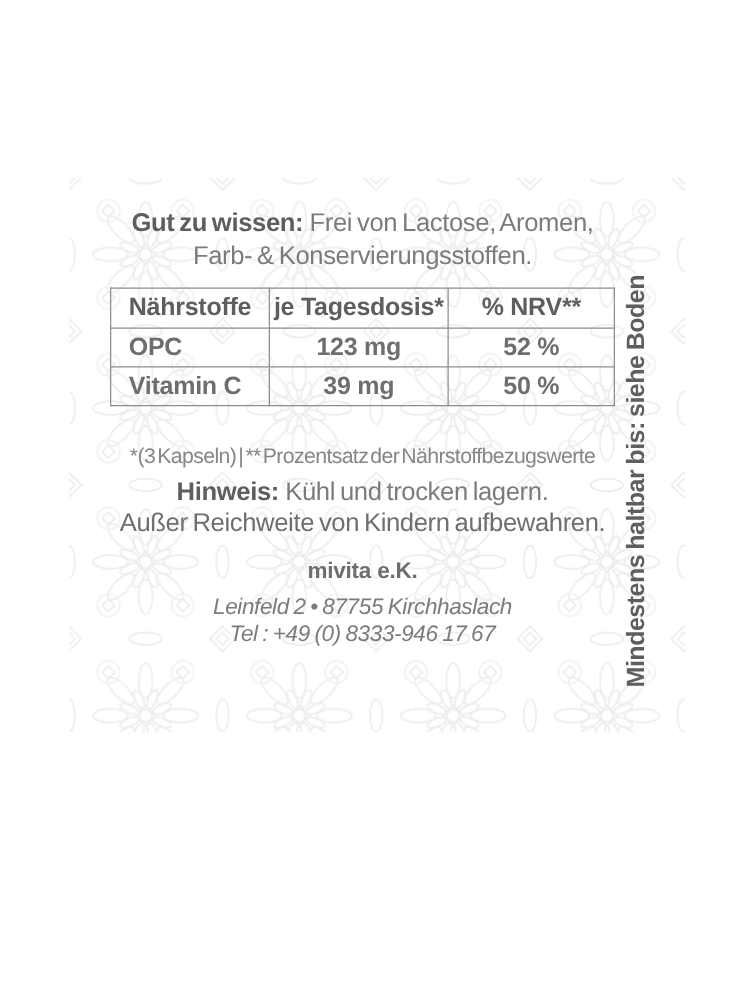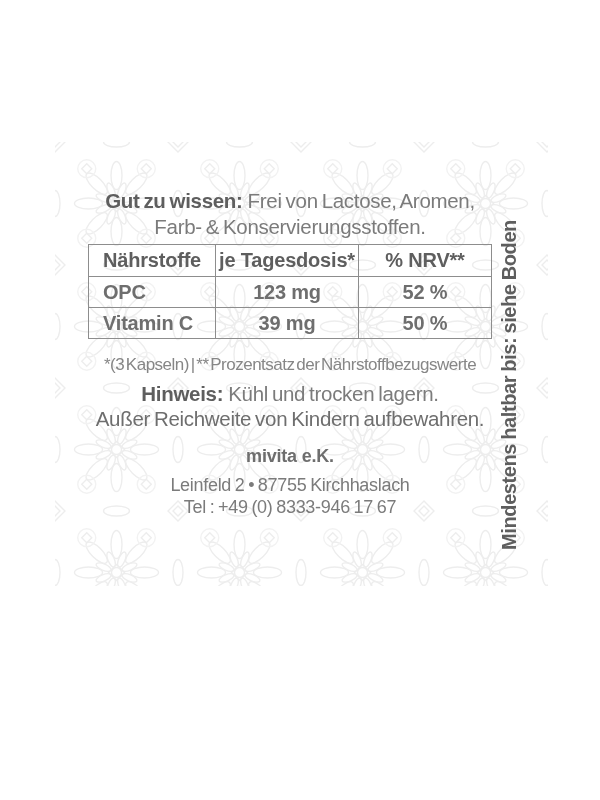--- a/index.html
+++ b/index.html
@@ -19,29 +19,29 @@
   }
   .label .pattern-svg {
     position:absolute; left:0; top:0; width:100%; height:100%;
   }
   .content { position:absolute; left:0; top:0; width:100%; height:100%; }
 
   .centered-col {
     position:absolute; left:0; width:470px; text-align:center;
   }
   .good-to-know {
-    top:46px; font-size:20.5px; line-height:26px;
+    top:24px; font-size:20.5px; line-height:26px;
     color:var(--text-regular,#7b7b7b);
     letter-spacing:-0.3px; word-spacing:-1.5px;
   }
   .bold-lead { font-weight:bold; color:var(--text-bold,#5e5e5e); }
   .lead-rest { margin-left:5px; }
 
   table.nutrition {
-    position:absolute; left:33px; top:102px;
+    position:absolute; left:33px; top:88px;
     border-collapse:collapse; table-layout:fixed;
     width:403px;
     font-size:20px; color:var(--text-dark,#6e6e6e);
     letter-spacing:-0.2px;
     border-radius:16px;
   }
   table.nutrition th, table.nutrition td {
     border:1.5px solid var(--table-border,#8d8d8d);
     padding:0; text-align:center; font-weight:bold;
     height:30px; background:transparent;
@@ -68,21 +68,21 @@
   }
   .notice .line2 { color:var(--text-dark,#6e6e6e); }
 
   .company-name {
     top:304px; font-size:18px; font-weight:600;
     color:var(--text-dark,#6e6e6e); letter-spacing:-0.2px;
   }
   .address-block {
     top:333px; font-size:18px; line-height:21.5px;
     color:var(--text-regular,#7b7b7b);
-    letter-spacing:-0.3px; word-spacing:-1px;
+    letter-spacing:-0.3px; word-spacing:-1px;font-style:italic;
   }
 
   .best-before {
     position:absolute; left:290px; top:231px; width:330px; height:24px;
     transform:rotate(-90deg); transform-origin:center center;
     text-align:center; white-space:nowrap;
     font-size:20px; font-weight:bold; color:var(--text-bold,#5e5e5e);
     letter-spacing:-0.4px; word-spacing:-1px;
   }
 </style>

